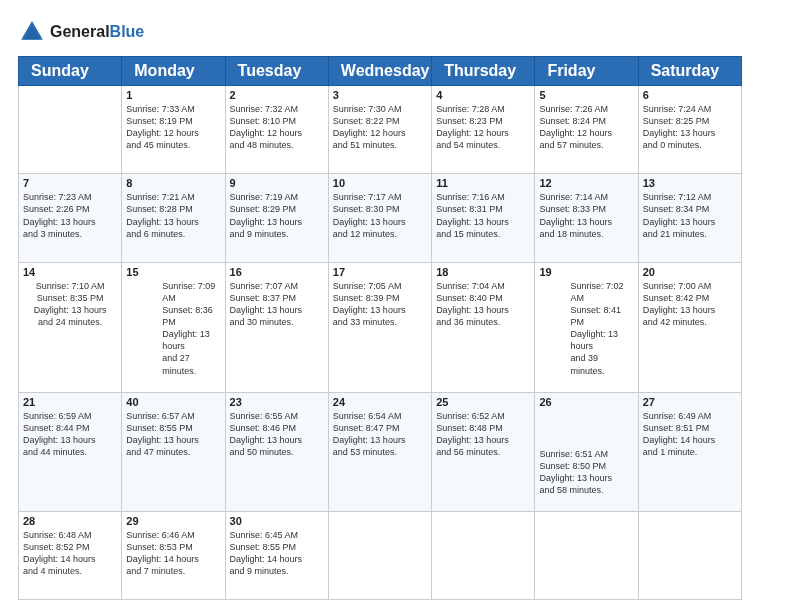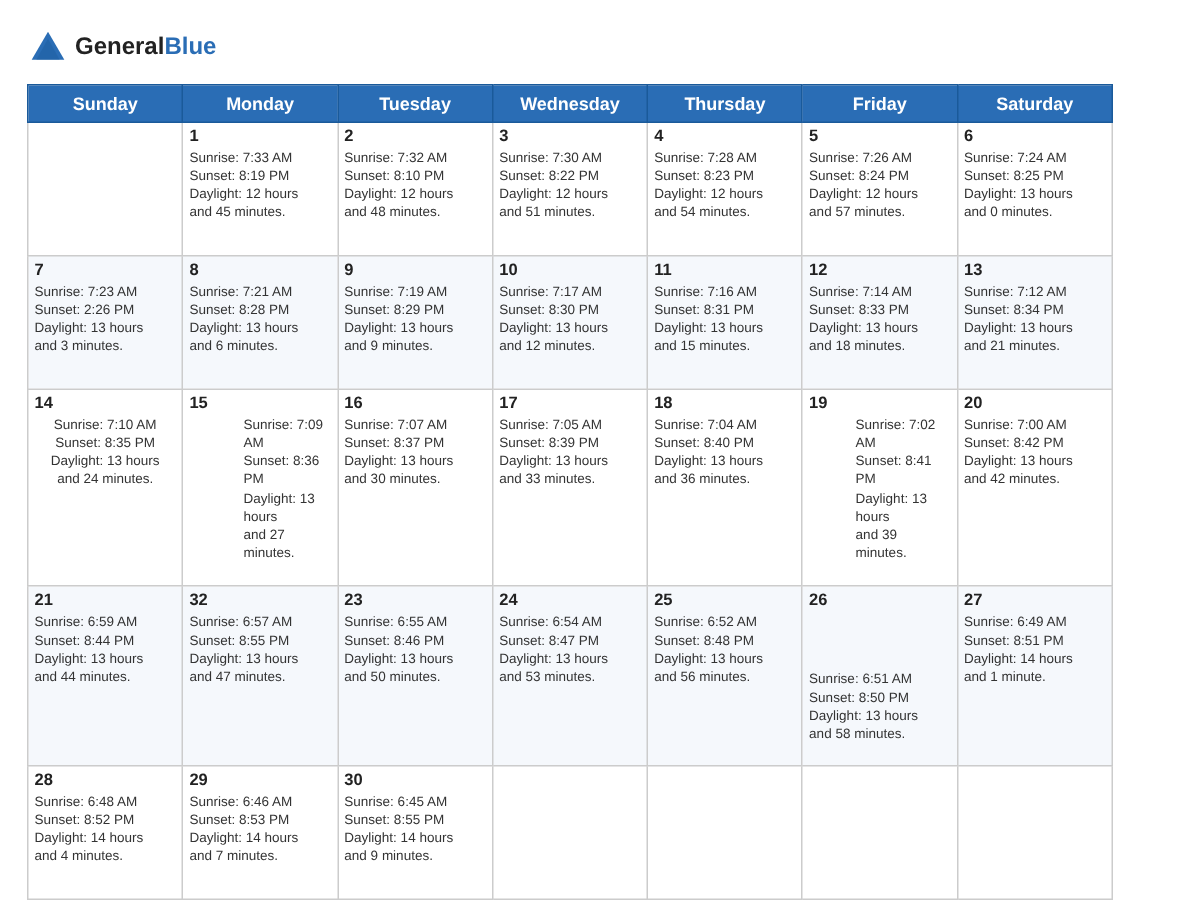--- a/index.html
+++ b/index.html
@@ -48,24 +48,24 @@
     .calendar {
       flex: 1;
       border: 1px solid #ccc;
       border-collapse: collapse;
       width: 100%;
       table-layout: fixed;
     }
     .calendar th {
       background: #2a6db5;
       color: #fff;
-      font-size: 12px;
+      font-size: 16px;
       font-weight: bold;
-      padding: 5px 0;
-      text-align: center;
+      padding: 5px 12px;
+      text-align: left;
       border: 1px solid #1a5a9a;
     }
     .calendar td {
       border: 1px solid #ccc;
       vertical-align: top;
       padding: 3px 4px;
       font-size: 9.5px;
       color: #333;
       height: 80px;
     }
@@ -273,21 +273,21 @@
         </tr>
         <tr class="row-even">
           <td>
             <span class="day-num">21</span>
             <div class="day-info" style="white-space: pre-line;">Sunrise: 6:59 AM
 Sunset: 8:44 PM
 Daylight: 13 hours
 and 44 minutes.</div>
           </td>
           <td>
-            <span class="day-num">32</span>
+            <span class="day-num">40</span>
             <div class="day-info" style="white-space: pre-line;">Sunrise: 6:57 AM
 Sunset: 8:55 PM
 Daylight: 13 hours
 and 47 minutes.</div>
           </td>
           <td>
             <span class="day-num">23</span>
             <div class="day-info" style="white-space: pre-line;">Sunrise: 6:55 AM
 Sunset: 8:46 PM
 Daylight: 13 hours

